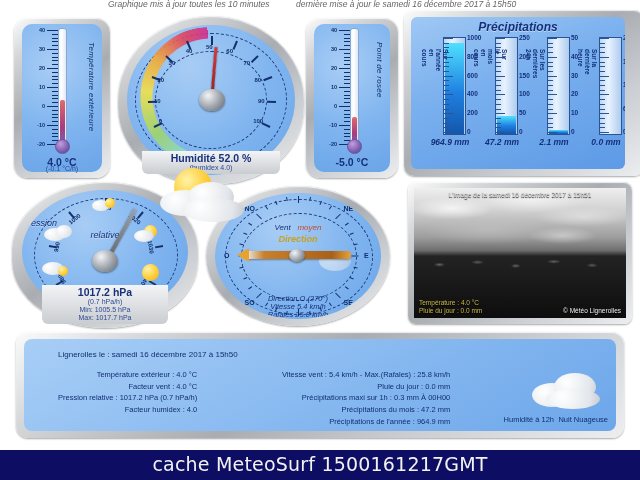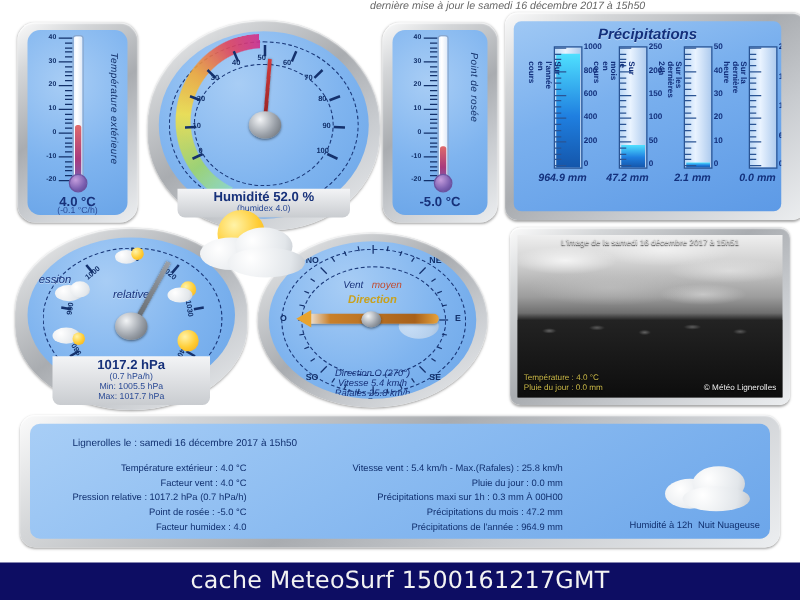--- a/index.html
+++ b/index.html
@@ -208,20 +208,21 @@
     color:#f2f2f2;font-size:19px;letter-spacing:.2px;
     font-family:"DejaVu Sans", sans-serif;
   }
 </style>
 </head>
 <body>
 
 <div class="stage">
 
   <div class="hdr">
+    <span class="h1">Graphique mis à jour toutes les 10 minutes</span>
     <span class="h2">dernière mise à jour le samedi 16 décembre 2017 à 15h50</span>
   </div>
 
   <div class="bezel thermo-bezel" style="left:14px;top:18px;width:96px;height:160px;">
     <div class="face thermo-face" style="left:8px;top:6px;width:80px;height:148px;">
 
       <div class="thermo-scale" id="thermoScaleA">
           <div class="tick maj" style="top: 0px;"></div>
           <div class="tlab" style="top: 0px;">40</div>
           <div class="tick maj" style="top: 19px;"></div>
@@ -645,21 +646,20 @@
     </div>
   </div>
 
   <div class="bezel sum-bezel" style="left:16px;top:332px;width:608px;height:106px;">
     <div class="sum-face" style="position:absolute;left:8px;top:7px;width:592px;height:92px;">
       <div class="sum-date">Lignerolles le : samedi 16 décembre 2017 à 15h50</div>
       <div class="sum-col left" id="sumLeft">
           <div>Température extérieur : 4.0 °C</div>
           <div>Facteur vent : 4.0 °C</div>
           <div>Pression relative : 1017.2 hPa (0.7 hPa/h)</div>
-          <div>Point de rosée : -5.0 °C</div>
           <div>Facteur humidex : 4.0</div>
         </div>
       <div class="sum-col right" id="sumRight">
           <div>Vitesse vent : 5.4 km/h - Max.(Rafales) : 25.8 km/h</div>
           <div>Pluie du jour : 0.0 mm</div>
           <div>Précipitations maxi sur 1h : 0.3 mm À 00H00</div>
           <div>Précipitations du mois : 47.2 mm</div>
           <div>Précipitations de l'année : 964.9 mm</div>
         </div>
 

